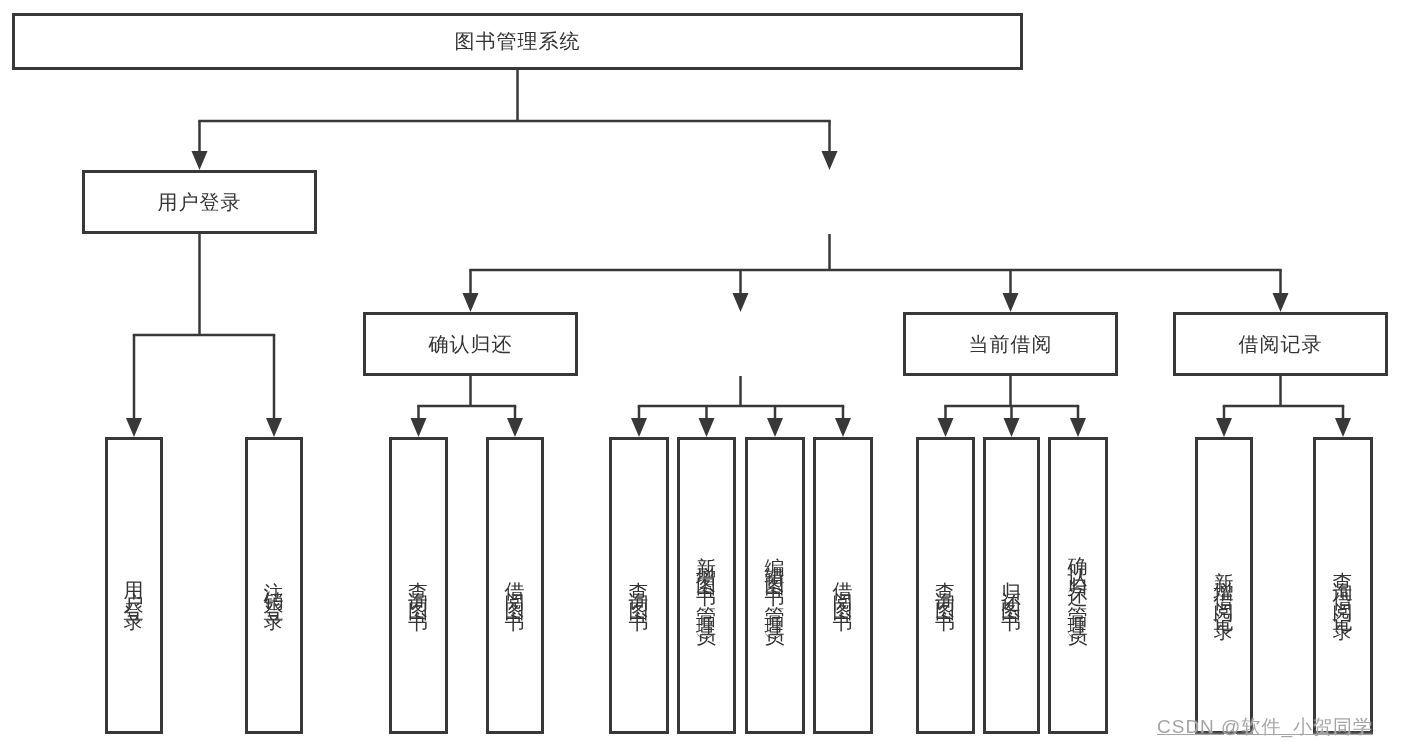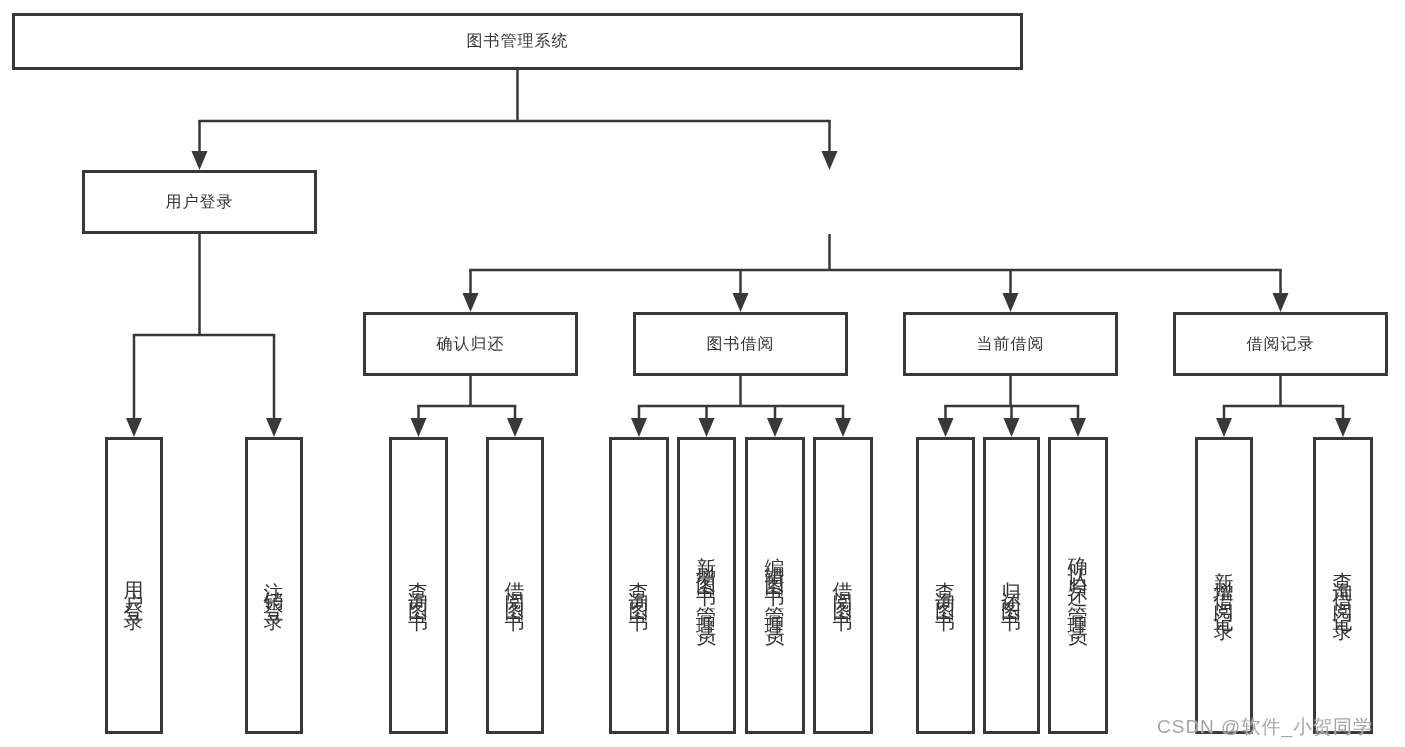--- a/index.html
+++ b/index.html
@@ -24,21 +24,21 @@
   .node {
     position: absolute;
     box-sizing: border-box;
     border: 3px solid #383838;
     background: #ffffff;
     display: flex;
     align-items: center;
     justify-content: center;
   }
   .hlabel {
-    font-size: 16px;
+    font-size: 20px;
     color: #333333;
     letter-spacing: 1px;
     white-space: nowrap;
   }
   .vlabel {
     writing-mode: vertical-rl;
     text-orientation: mixed;
     font-size: 20px;
     color: #333333;
     letter-spacing: 10px;
@@ -48,20 +48,21 @@
   .watermark {
     position: absolute;
     left: 1157px;
     top: 714px;
     font-size: 19px;
     color: #a5a5a5;
     letter-spacing: 1px;
     white-space: nowrap;
     text-shadow: 0 0 2px rgba(255,255,255,0.9);
     z-index: 5;
+    text-decoration: underline;
   }
 </style>
 </head>
 <body>
 
 <div id="stage">
 
   <svg id="wires" width="1405" height="747" viewBox="0 0 1405 747">
     <g stroke="#383838" stroke-width="2.5" fill="none">
 
@@ -132,23 +133,20 @@
     <span class="hlabel">图书管理系统</span>
   </div>
 
   <div class="node" style="left:82px;top:170px;width:235px;height:64px">
     <span class="hlabel">用户登录</span>
   </div>
 
   <div class="node" style="left:363px;top:312px;width:215px;height:64px">
     <span class="hlabel">确认归还</span>
   </div>
-  <div class="node" style="left:633px;top:312px;width:215px;height:64px">
-    <span class="hlabel">图书借阅</span>
-  </div>
   <div class="node" style="left:1173px;top:312px;width:215px;height:64px">
     <span class="hlabel">借阅记录</span>
   </div>
   <div class="node" style="left:903px;top:312px;width:215px;height:64px">
     <span class="hlabel">当前借阅</span>
   </div>
 
   <div class="node" style="left:105px;top:437px;width:58px;height:297px">
     <span class="vlabel">用户登录</span>
   </div>

